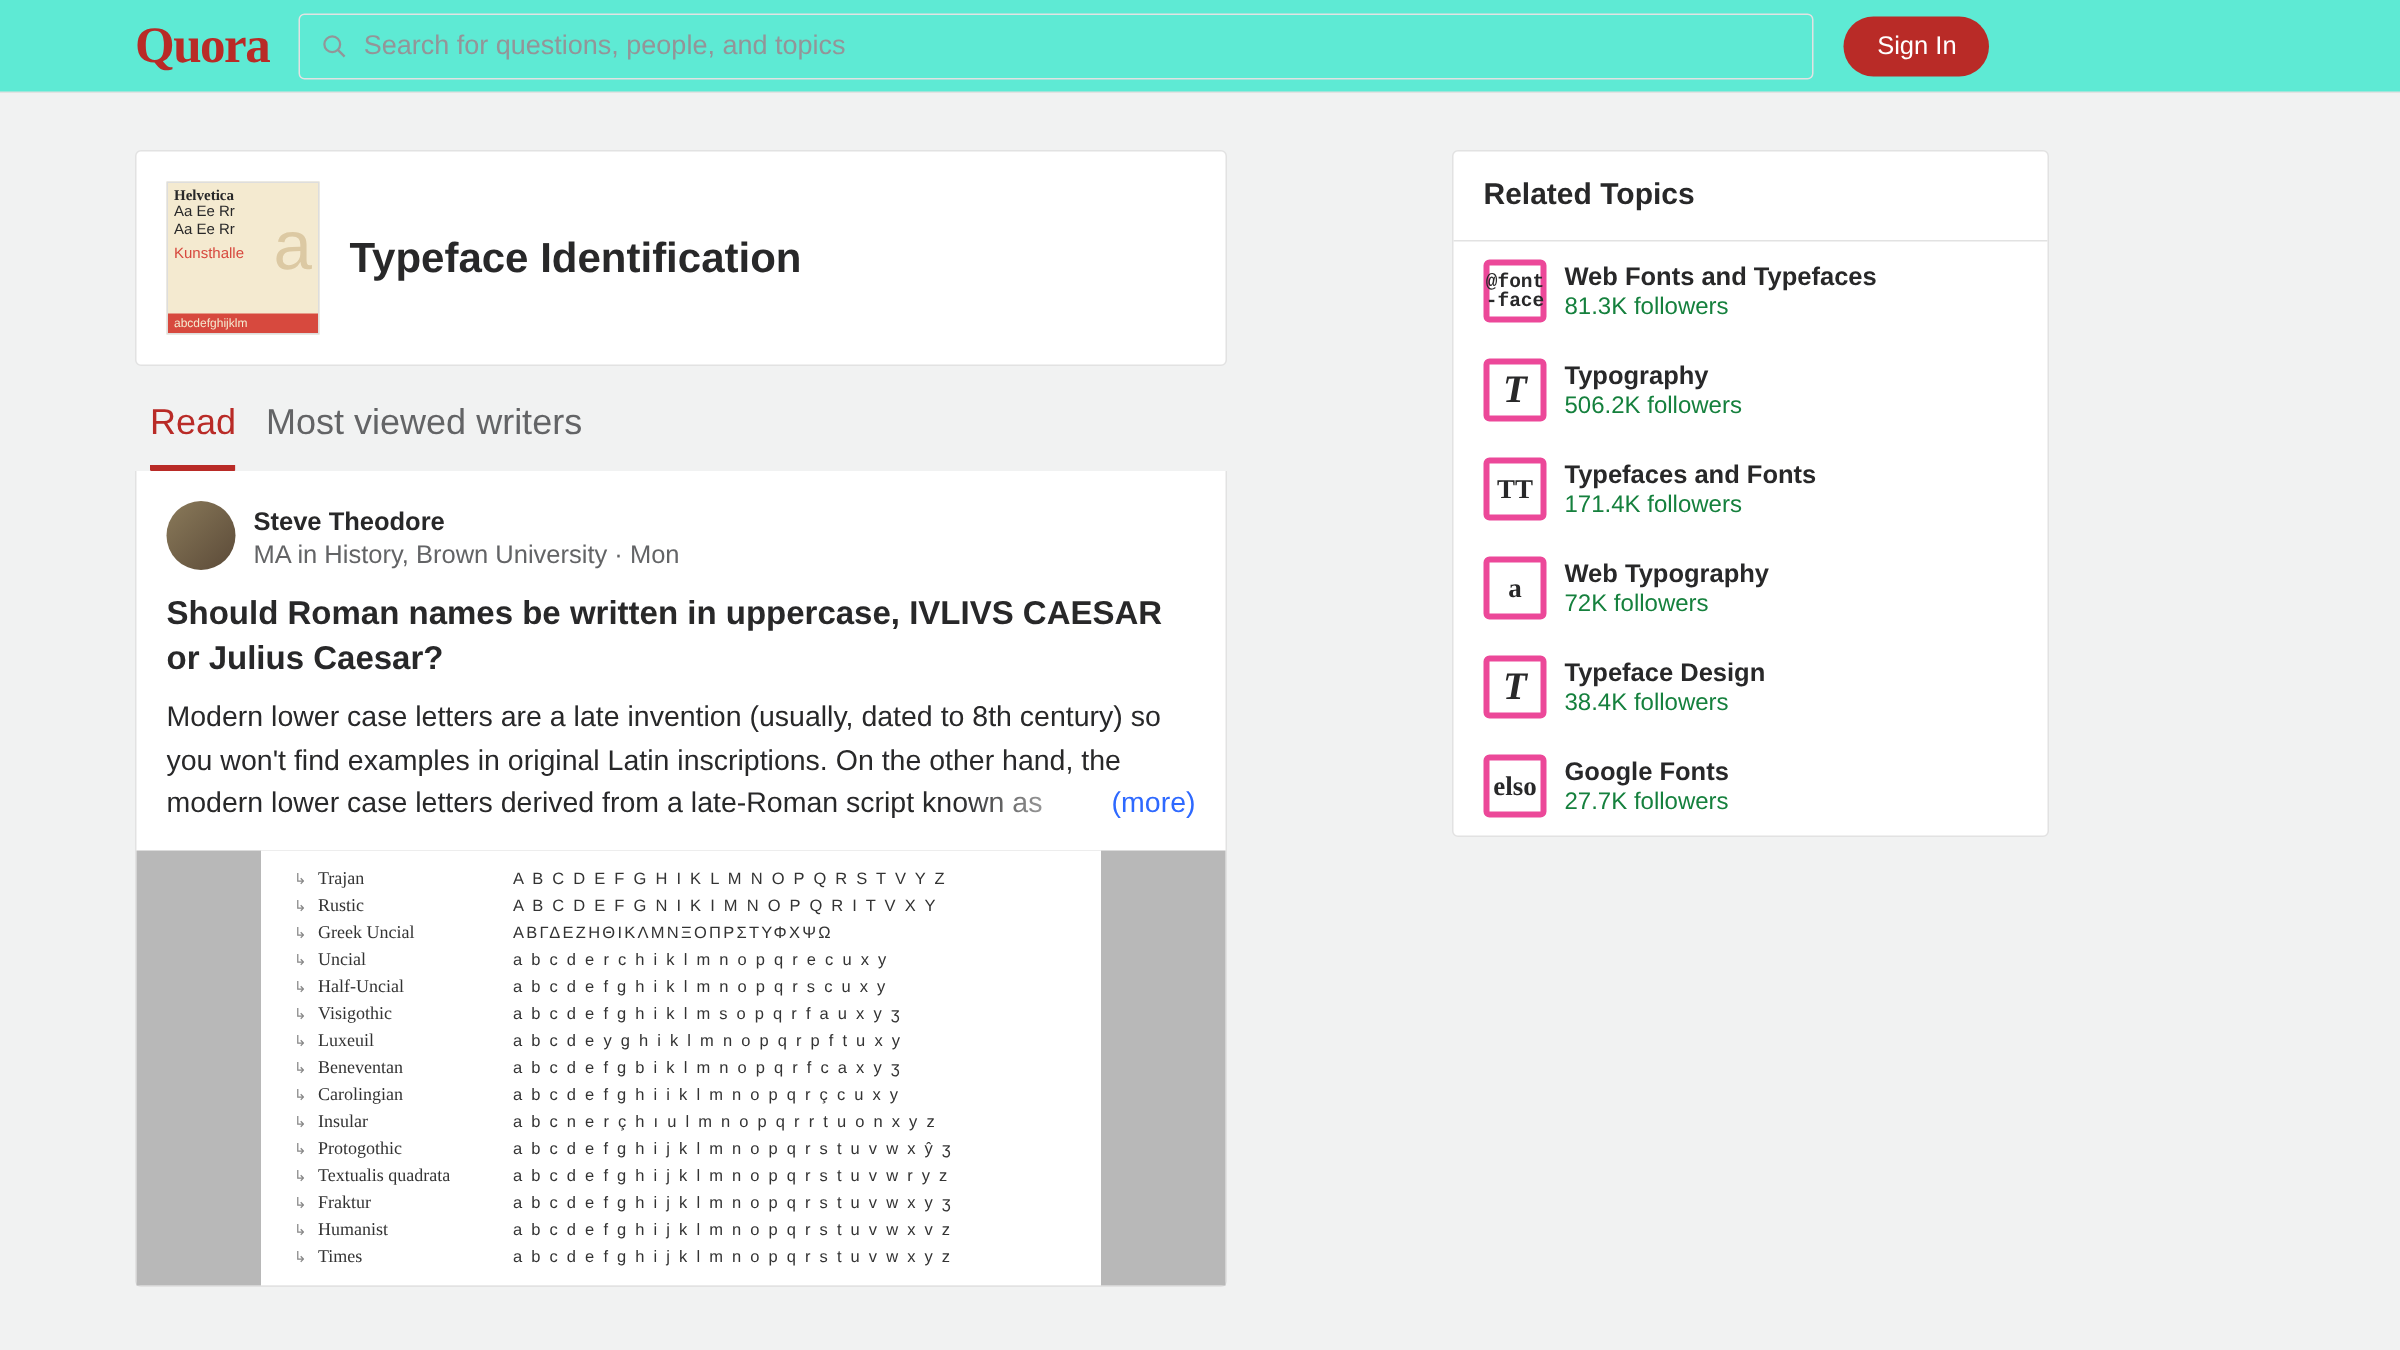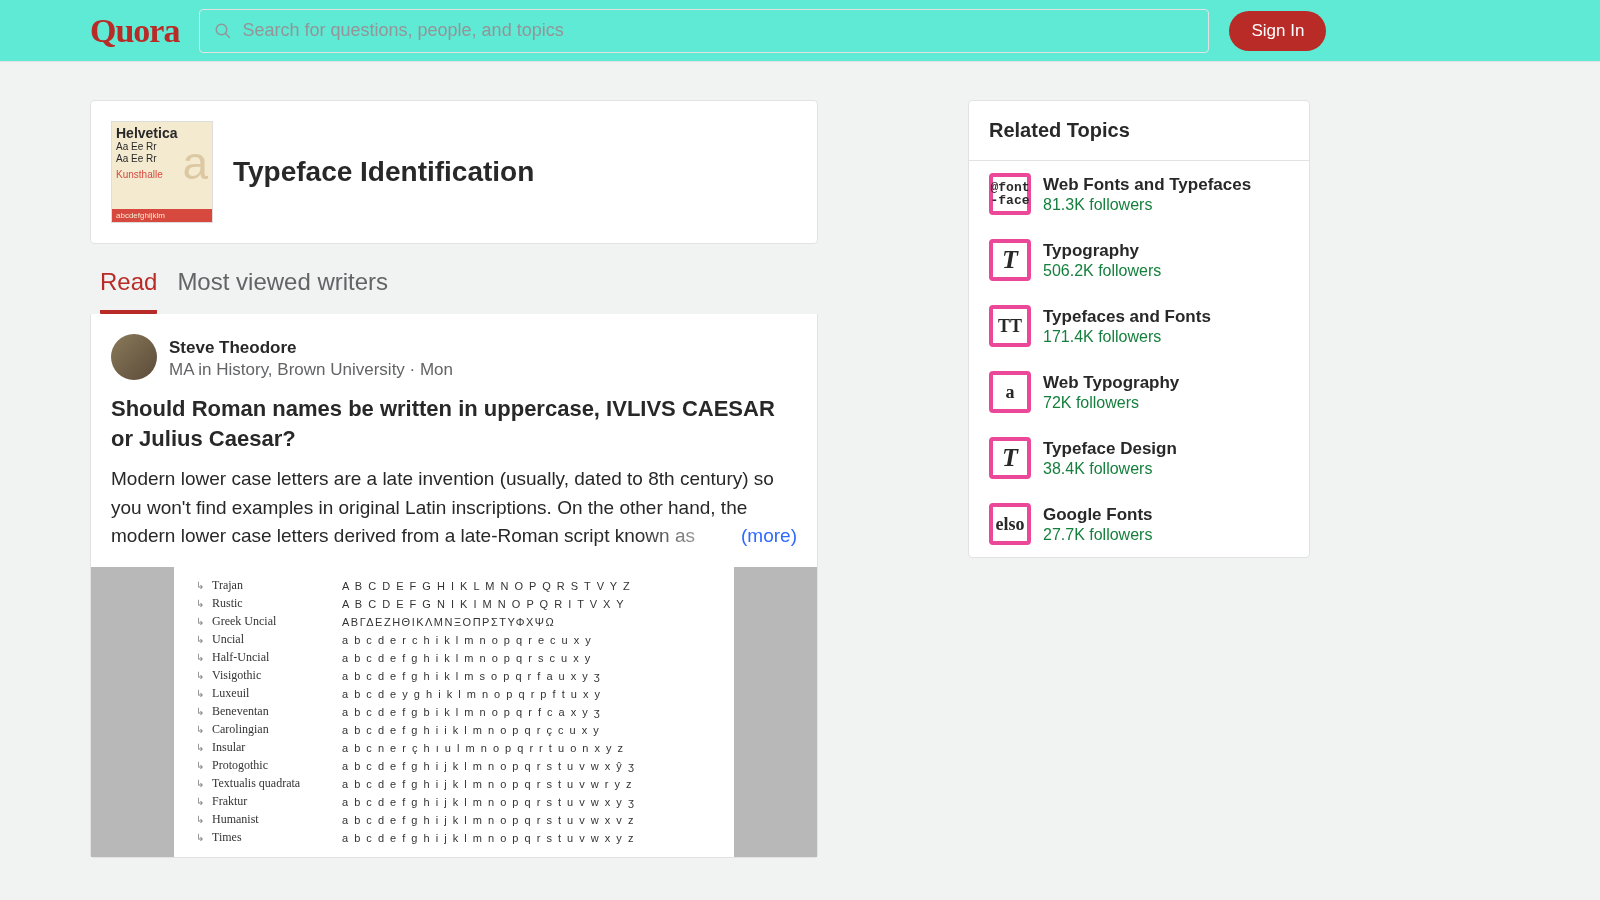--- a/index.html
+++ b/index.html
@@ -7,26 +7,26 @@
 .header { background: #5eead4; border-bottom: 1px solid #e2e2e2; height: 62px; display: flex; align-items: center; padding: 0 90px; gap: 20px; }
 .logo { color: #b92b27; font-weight: bold; font-size: 34px; letter-spacing: -1px; font-family: Georgia, serif; cursor: pointer; }
 .search-wrapper { flex: 1; display: flex; align-items: center; border: 1px solid #e2e2e2; border-radius: 4px; height: 44px; padding: 0 14px; max-width: 1010px; }
 .search-icon-svg { width: 18px; height: 18px; stroke: #939598; stroke-width: 2; fill: none; margin-right: 10px; }
 .search-input { border: none; outline: none; font-size: 18px; flex: 1; color: #282829; background: transparent; }
 .search-input::placeholder { color: #939598; }
 .signin-btn { background: #b92b27; color: #fff; border: none; border-radius: 24px; padding: 10px 22px; font-size: 17px; font-weight: 500; cursor: pointer; }
 
 .container { display: flex; padding: 38px 90px; gap: 150px; align-items: flex-start; }
 .main-col { width: 728px; }
-.side-col { width: 342px; }
+.side-col { width: 398px; }
 
 .topic-card { background: #fff; border: 1px solid #e2e2e2; border-radius: 4px; padding: 20px; display: flex; gap: 20px; align-items: center; }
 .topic-image { width: 102px; height: 102px; background: #f4ead0; border: 1px solid #ddd; display: flex; flex-direction: column; font-size: 9px; overflow: hidden; font-family: Helvetica, Arial, sans-serif; }
 .topic-image .ti-top { padding: 3px 4px 0 4px; position: relative; }
-.topic-image .ti-helv { font-weight: bold; font-size: 14px; }
+.topic-image .ti-helv { font-weight: bold; font-size: 10px; font-family: Liberation Serif, serif; }
 .topic-image .ti-sample { font-size: 10px; line-height: 12px; }
 .topic-image .ti-kunst { color: #d7493e; font-size: 10px; margin-top: 4px; }
 .topic-image .ti-big-a { position: absolute; right: 4px; top: 14px; font-size: 46px; color: #dcc9a3; font-weight: 300; }
 .topic-image .ti-bottom { background: #d7493e; color: #f4ead0; font-size: 8px; padding: 2px 4px; margin-top: auto; }
 .topic-title { font-size: 28px; font-weight: bold; }
 
 .tabs { display: flex; gap: 20px; padding: 24px 10px 0 10px; }
 .tab { font-size: 24px; color: #636466; padding: 0 0 14px 0; cursor: pointer; }
 .tab.active { color: #b92b27; font-weight: 500; border-bottom: 4px solid #b92b27; border-radius: 1px; }
 

